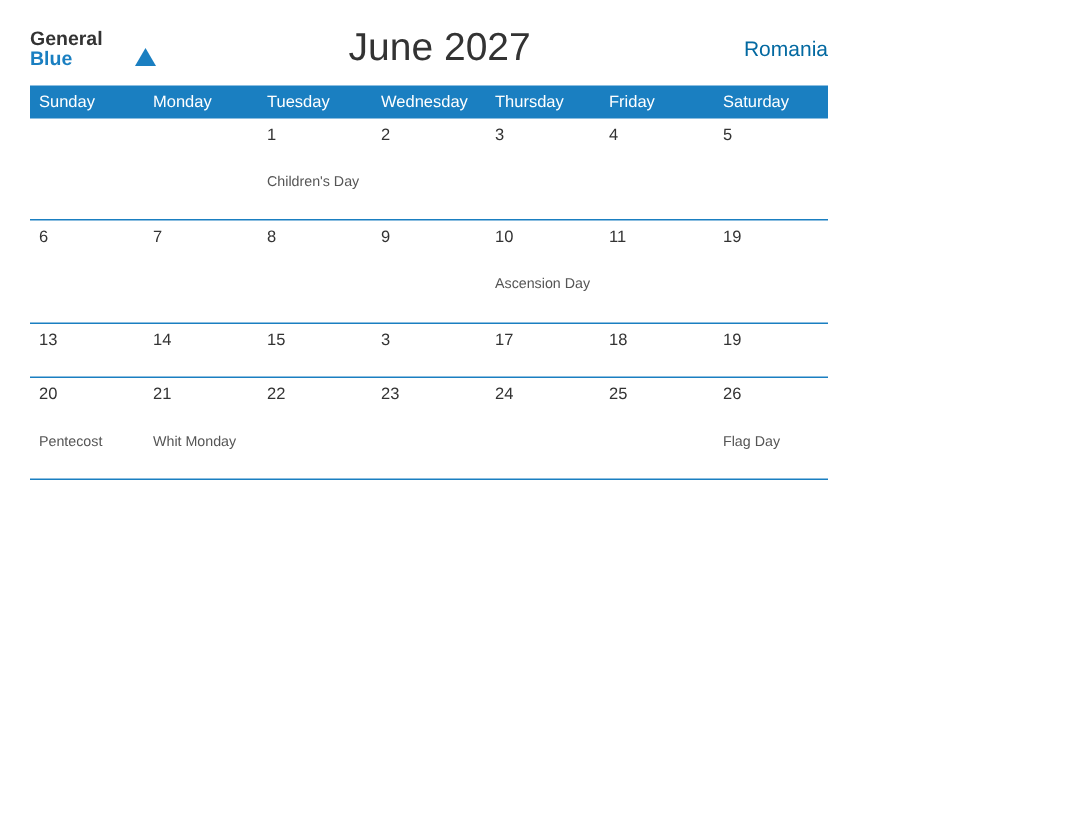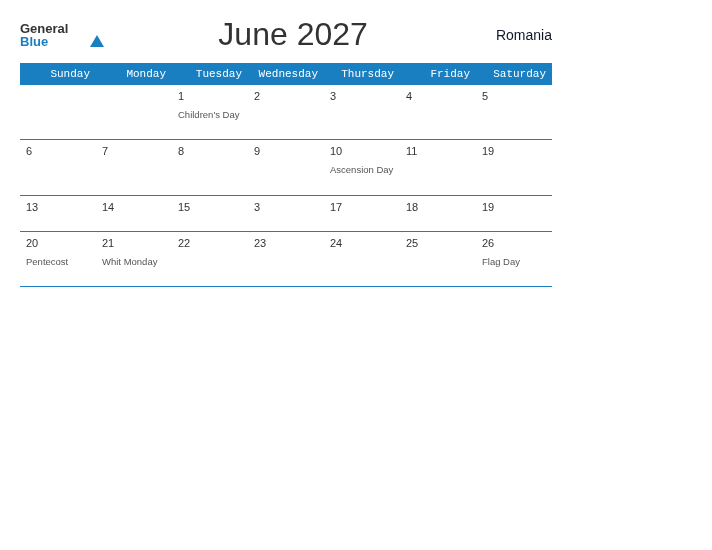--- a/index.html
+++ b/index.html
@@ -46,47 +46,46 @@
       width: 0;
       height: 0;
       border-left: 7px solid transparent;
       border-right: 7px solid transparent;
       border-bottom: 12px solid #1a7fc1;
       display: inline-block;
       margin-left: 2px;
       margin-bottom: 1px;
     }
     .title {
-      font-size: 32px;
+      font-size: 26px;
       font-weight: normal;
       color: #333;
       text-align: center;
       flex: 1;
     }
     .country {
       font-size: 14px;
-      color: #0f172a;
+      color: #0369a1;
       min-width: 70px;
       text-align: right;
     }
     .calendar {
       width: 100%;
       border-collapse: collapse;
     }
     .calendar thead tr {
       background: #1a7fc1;
     }
     .calendar thead th {
       color: #fff;
       font-size: 11px;
       font-weight: normal;
       padding: 5px 6px;
-      text-align: right;
+      text-align: left;
       width: calc(100% / 7);
-      font-family: Liberation Mono, monospace;
     }
     .calendar tbody tr {
       border-bottom: 1.5px solid #1a7fc1;
     }
     .calendar tbody td {
       vertical-align: top;
       padding: 5px 6px 18px 6px;
       font-size: 11px;
       color: #333;
       width: calc(100% / 7);
@@ -94,21 +93,21 @@
     }
     .day-num {
       font-size: 11px;
       color: #333;
       display: block;
     }
     .holiday {
       font-size: 9.5px;
       color: #555;
       display: block;
-      margin-top: 7px;
+      margin-top: 20px;
       line-height: 1.3;
     }
   </style>
 </head>
 <body>
 
 <div class="page">
   <div class="header">
     <div class="logo">
       <span class="logo-general">General</span>

